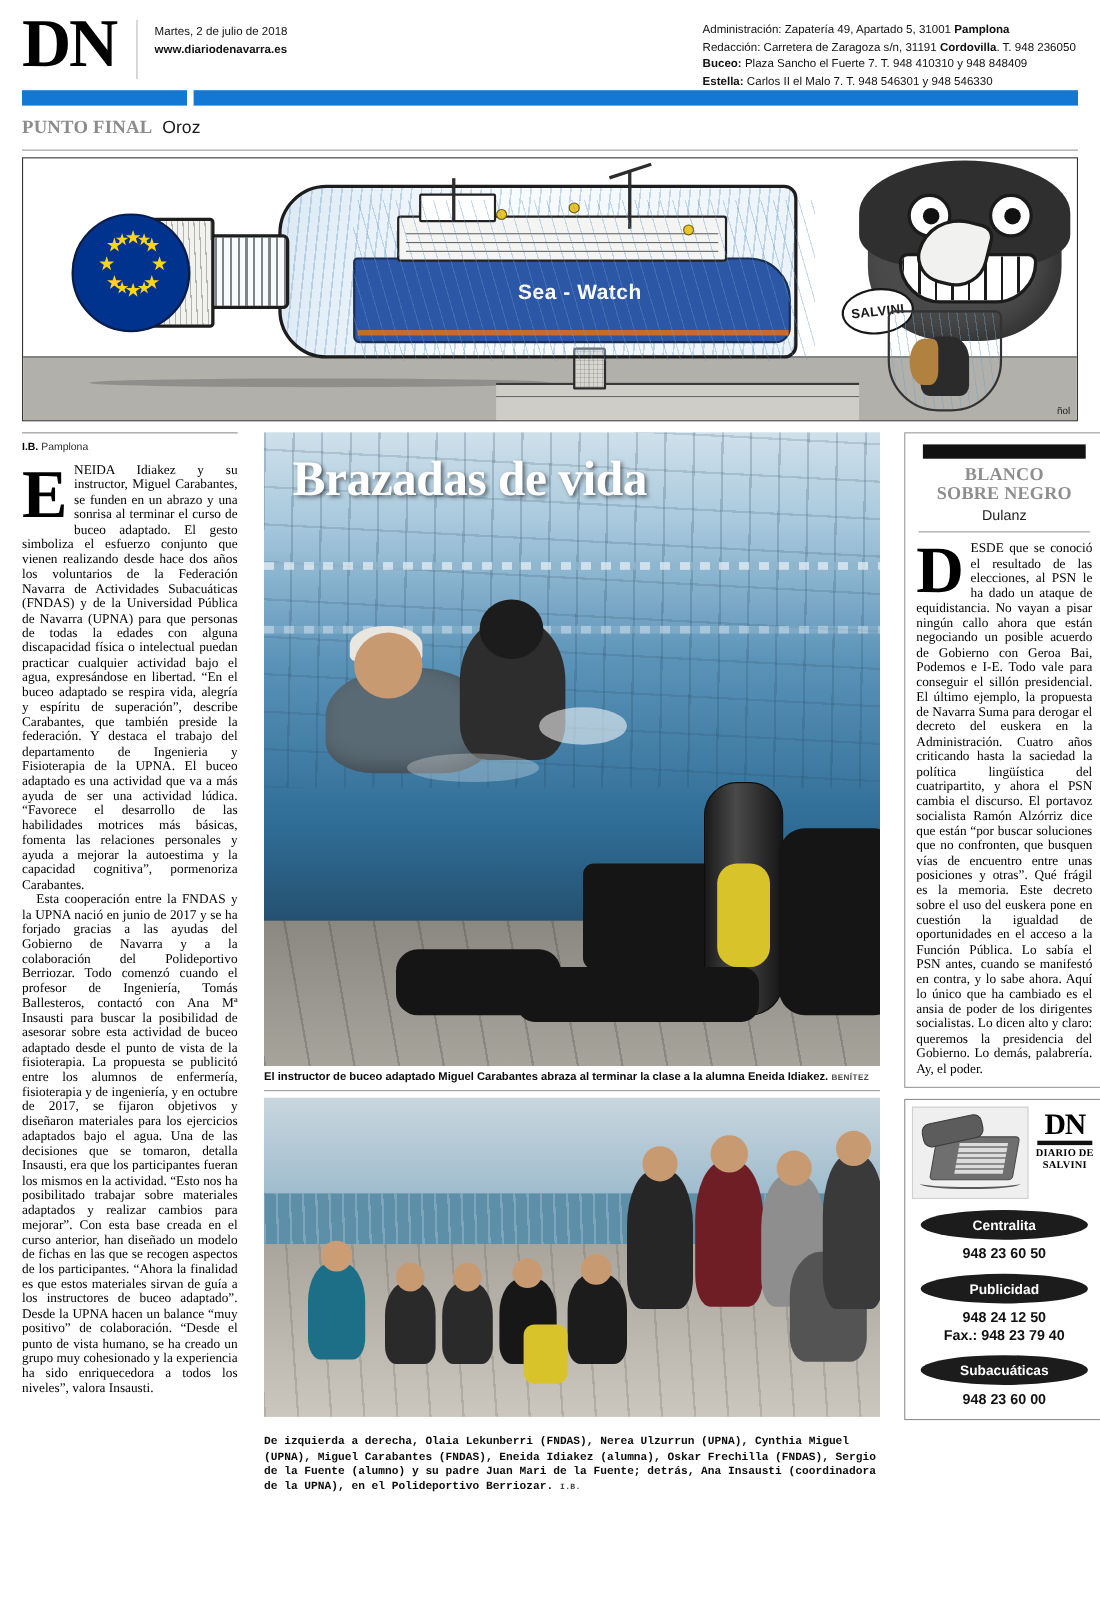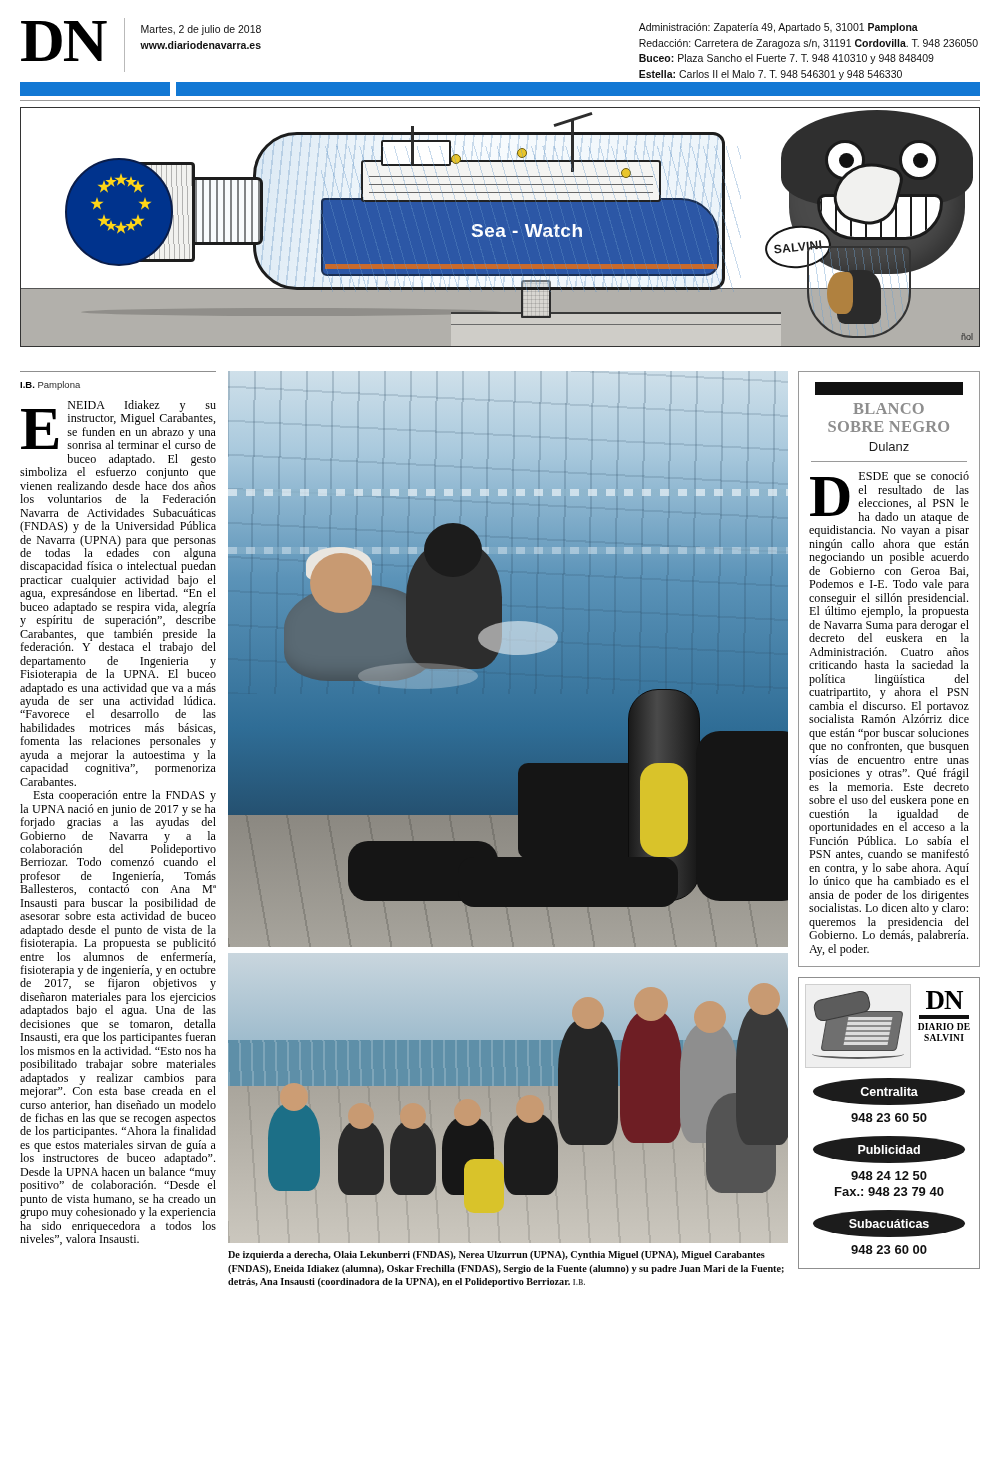--- a/index.html
+++ b/index.html
@@ -127,21 +127,21 @@
     position:absolute; left:44px; bottom:8px; width:104px; height:92px;
     background:linear-gradient(180deg, rgba(215,232,245,.75), rgba(240,248,253,.6));
     border:2px solid #333; border-radius:6px 6px 46px 46px;
     background-image:repeating-linear-gradient(82deg, rgba(110,160,205,.4) 0 1px, transparent 1px 8px);
   }
   .jar-person { position:absolute; left:28px; bottom:12px; width:44px; height:54px; background:#2b2b2b; border-radius:38% 38% 18% 18%; }
   .jar-hair { position:absolute; left:18px; bottom:22px; width:26px; height:42px; background:#b0813f; border-radius:50% 20% 30% 48%; }
   .cart-sign { position:absolute; right:6px; bottom:4px; font-family:"Liberation Sans", sans-serif; font-size:9px; color:#222; }
 
   
-  .grid { display:flex; padding:0 20px; margin-top:24px; gap:0; }
+  .grid { display:flex; padding:0 20px; margin-top:10px; gap:12px; }
   .col-left  { width:196px; flex:0 0 196px; }
   .col-mid   { width:582px; flex:0 0 582px; padding:0 10px 0 12px; }
   .col-right { width:182px; flex:0 0 182px; }
 
   .sep-rule { border-top:1px solid #8f8f8f; margin:0 0 7px 0; }
 
   .byline { font-family:"Liberation Sans", sans-serif; font-size:9.5px; margin-bottom:9px; }
   .byline b { font-weight:700; }
   .byline .place { color:#2a2a2a; }
 
@@ -204,22 +204,22 @@
   .p2-wall { position:absolute; left:0; top:0; width:100%; height:30%;
      background:linear-gradient(180deg,#c9d6de,#9fbccd); }
   .p2-water { position:absolute; left:0; top:30%; width:100%; height:16%; background:#5e8fa8;
      background-image:repeating-linear-gradient(88deg, rgba(255,255,255,.2) 0 2px, transparent 2px 12px); }
   .p2-deck { position:absolute; left:0; bottom:0; width:100%; height:54%; background:linear-gradient(180deg,#a9a59c,#cbc7be); }
   .p2-deck:before{ content:""; position:absolute; inset:0; background-image:repeating-linear-gradient(86deg, rgba(70,70,65,.18) 0 2px, transparent 2px 30px); }
   .grp { position:absolute; border-radius:40% 40% 22% 22%; }
   .grp-head { position:absolute; border-radius:50%; }
 
   .caption2 {
-    font-family:Liberation Serif, serif; font-size:10.2px; line-height:13.6px;
-    padding:5px 0 0 0; color:#0c0c0c; font-weight:600;
+    font-family:Liberation Mono, monospace; font-size:10.2px; line-height:13.6px;
+    padding:17px 0 0 0; color:#0c0c0c; font-weight:600;
   }
   .caption2 .credit { font-size:7.4px; letter-spacing:.3px; color:#444; }
 
   
   .op-box { border:1px solid #9a9a9a; padding:8px 10px 10px 10px; }
   .op-blackbar { height:13px; background:#111; margin:2px 6px 5px 6px; }
   .op-title {
     text-align:center; font-family:"Liberation Serif", serif; font-weight:700;
     font-size:16.5px; line-height:17.5px; color:#8e8e8e; letter-spacing:.2px;
   }
@@ -280,20 +280,24 @@
       <div><b>Buceo:</b> Plaza Sancho el Fuerte 7. T. 948 410310 y 948 848409</div>
       <div><b>Estella:</b> Carlos II el Malo 7. T. 948 546301 y 948 546330</div>
     </div>
   </div>
 
   <div class="bluebar-wrap">
     <div class="bluebar-a"></div>
     <div class="bluebar-b"></div>
   </div>
 
+  <div class="kicker">
+    <span class="kicker-main">PUNTO FINAL</span>
+    <span class="kicker-sub">Oroz</span>
+  </div>
 
   <div class="cartoon-rule"></div>
 
   <div class="cartoon-box">
     <div class="cart-ground"></div>
     <div class="cart-shadow"></div>
     <div class="cart-dock"></div>
     <div class="bollard"></div>
 
     <div class="bottle">
@@ -392,20 +396,21 @@
         <p>Esta cooperación  entre la FNDAS y la UPNA nació en junio de 2017 y se ha forjado gracias a las ayudas del Gobierno de Navarra y a la colaboración del Polideportivo Berriozar. Todo comenzó cuando el profesor de Ingeniería, Tomás Ballesteros, contactó con Ana Mª Insausti para buscar la posibilidad de asesorar sobre esta actividad  de buceo adaptado desde el punto de vista de la fisioterapia. La propuesta se publicitó entre los alumnos  de enfermería, fisioterapia y de ingeniería, y en octubre de 2017, se fijaron objetivos y diseñaron materiales para los ejercicios adaptados bajo el agua. Una de las decisiones que se tomaron, detalla Insausti, era que los participantes fueran los mismos en la actividad. “Esto nos ha posibilitado trabajar sobre materiales adaptados  y realizar cambios para mejorar”. Con esta base creada en el curso anterior, han diseñado un modelo de fichas en las que se recogen aspectos de los participantes. “Ahora la finalidad  es que estos materiales sirvan de guía a los instructores de buceo adaptado”. Desde la UPNA hacen un balance “muy positivo” de colaboración. “Desde el punto de vista humano, se ha creado un grupo muy cohesionado y la experiencia ha sido enriquecedora a todos los niveles”, valora Insausti.</p>
       </div>
     </div>
 
     <div class="col-mid">
 
       <div class="photo-main">
         <div class="pool-tiles"></div>
         <div class="lane-rope" style="top:118px;"></div>
         <div class="lane-rope" style="top:176px; opacity:.5;"></div>
+        <div class="photo-title">Brazadas de vida</div>
 
         <div class="swimmer-a"></div>
         <div class="hair-a"></div>
         <div class="head-a"></div>
         <div class="swimmer-b"></div>
         <div class="head-b"></div>
         <div class="splash" style="left:250px; top:250px; width:80px; height:34px;"></div>
         <div class="splash" style="left:130px; top:292px; width:120px; height:26px; opacity:.5;"></div>
 
         <div class="pool-deck">
@@ -413,20 +418,24 @@
           </div>
 
         <div class="gear-blob" style="left:290px; top:392px; width:180px; height:96px;"></div>
         <div class="gear-tank" style="left:400px; top:318px; width:72px; height:212px; border-radius:30px;"></div>
         <div class="gear-yellow" style="left:412px; top:392px; width:48px; height:94px; border-radius:18px;"></div>
         <div class="gear-blob" style="left:468px; top:360px; width:110px; height:170px; border-radius:24px;"></div>
         <div class="gear-blob" style="left:120px; top:470px; width:150px; height:60px; border-radius:20px;"></div>
         <div class="gear-blob" style="left:230px; top:486px; width:220px; height:50px; border-radius:16px;"></div>
       </div>
 
+      <div class="caption">
+        <span>El instructor de buceo adaptado Miguel Carabantes abraza al terminar la clase a la alumna  Eneida Idiakez.</span>
+        <span class="credit">BENÍTEZ</span>
+      </div>
 
       <div class="photo-second">
         <div class="p2-wall"></div>
         <div class="p2-water"></div>
         <div class="p2-deck"></div>
         <div class="grp" style="left:40px; top:150px; width:52px; height:88px; background:#1c6f87;"></div>
         <div class="grp-head" style="left:52px; top:130px; width:28px; height:28px; background:#cc9d74;"></div>
         <div class="grp" style="left:110px; top:168px; width:46px; height:74px; background:#2a2a2a;"></div>
         <div class="grp-head" style="left:120px; top:150px; width:26px; height:26px; background:#c89a72;"></div>
         <div class="grp" style="left:162px; top:168px; width:46px; height:74px; background:#2a2a2a;"></div>

